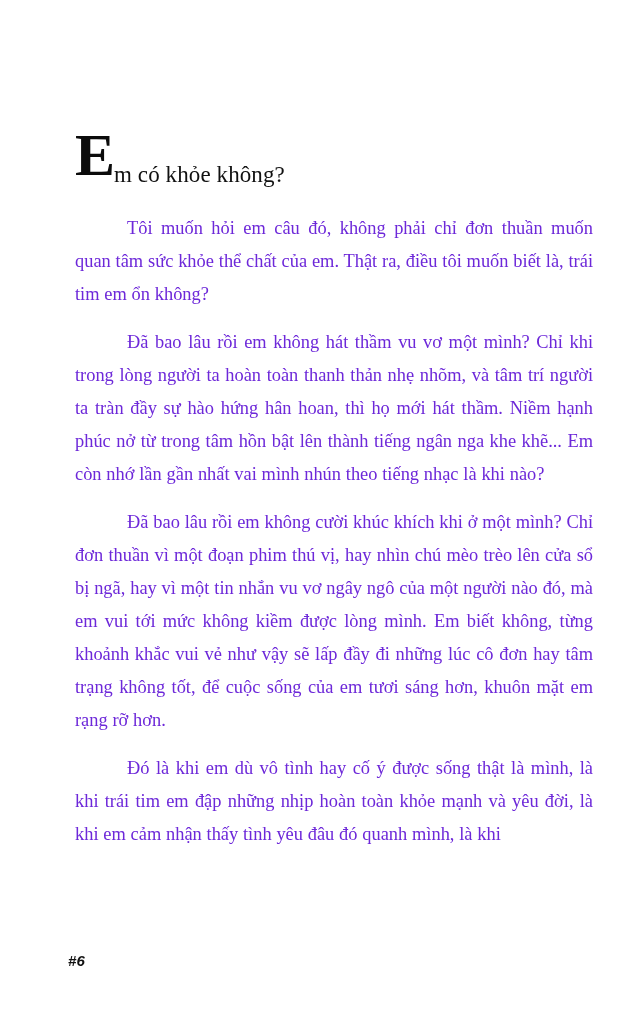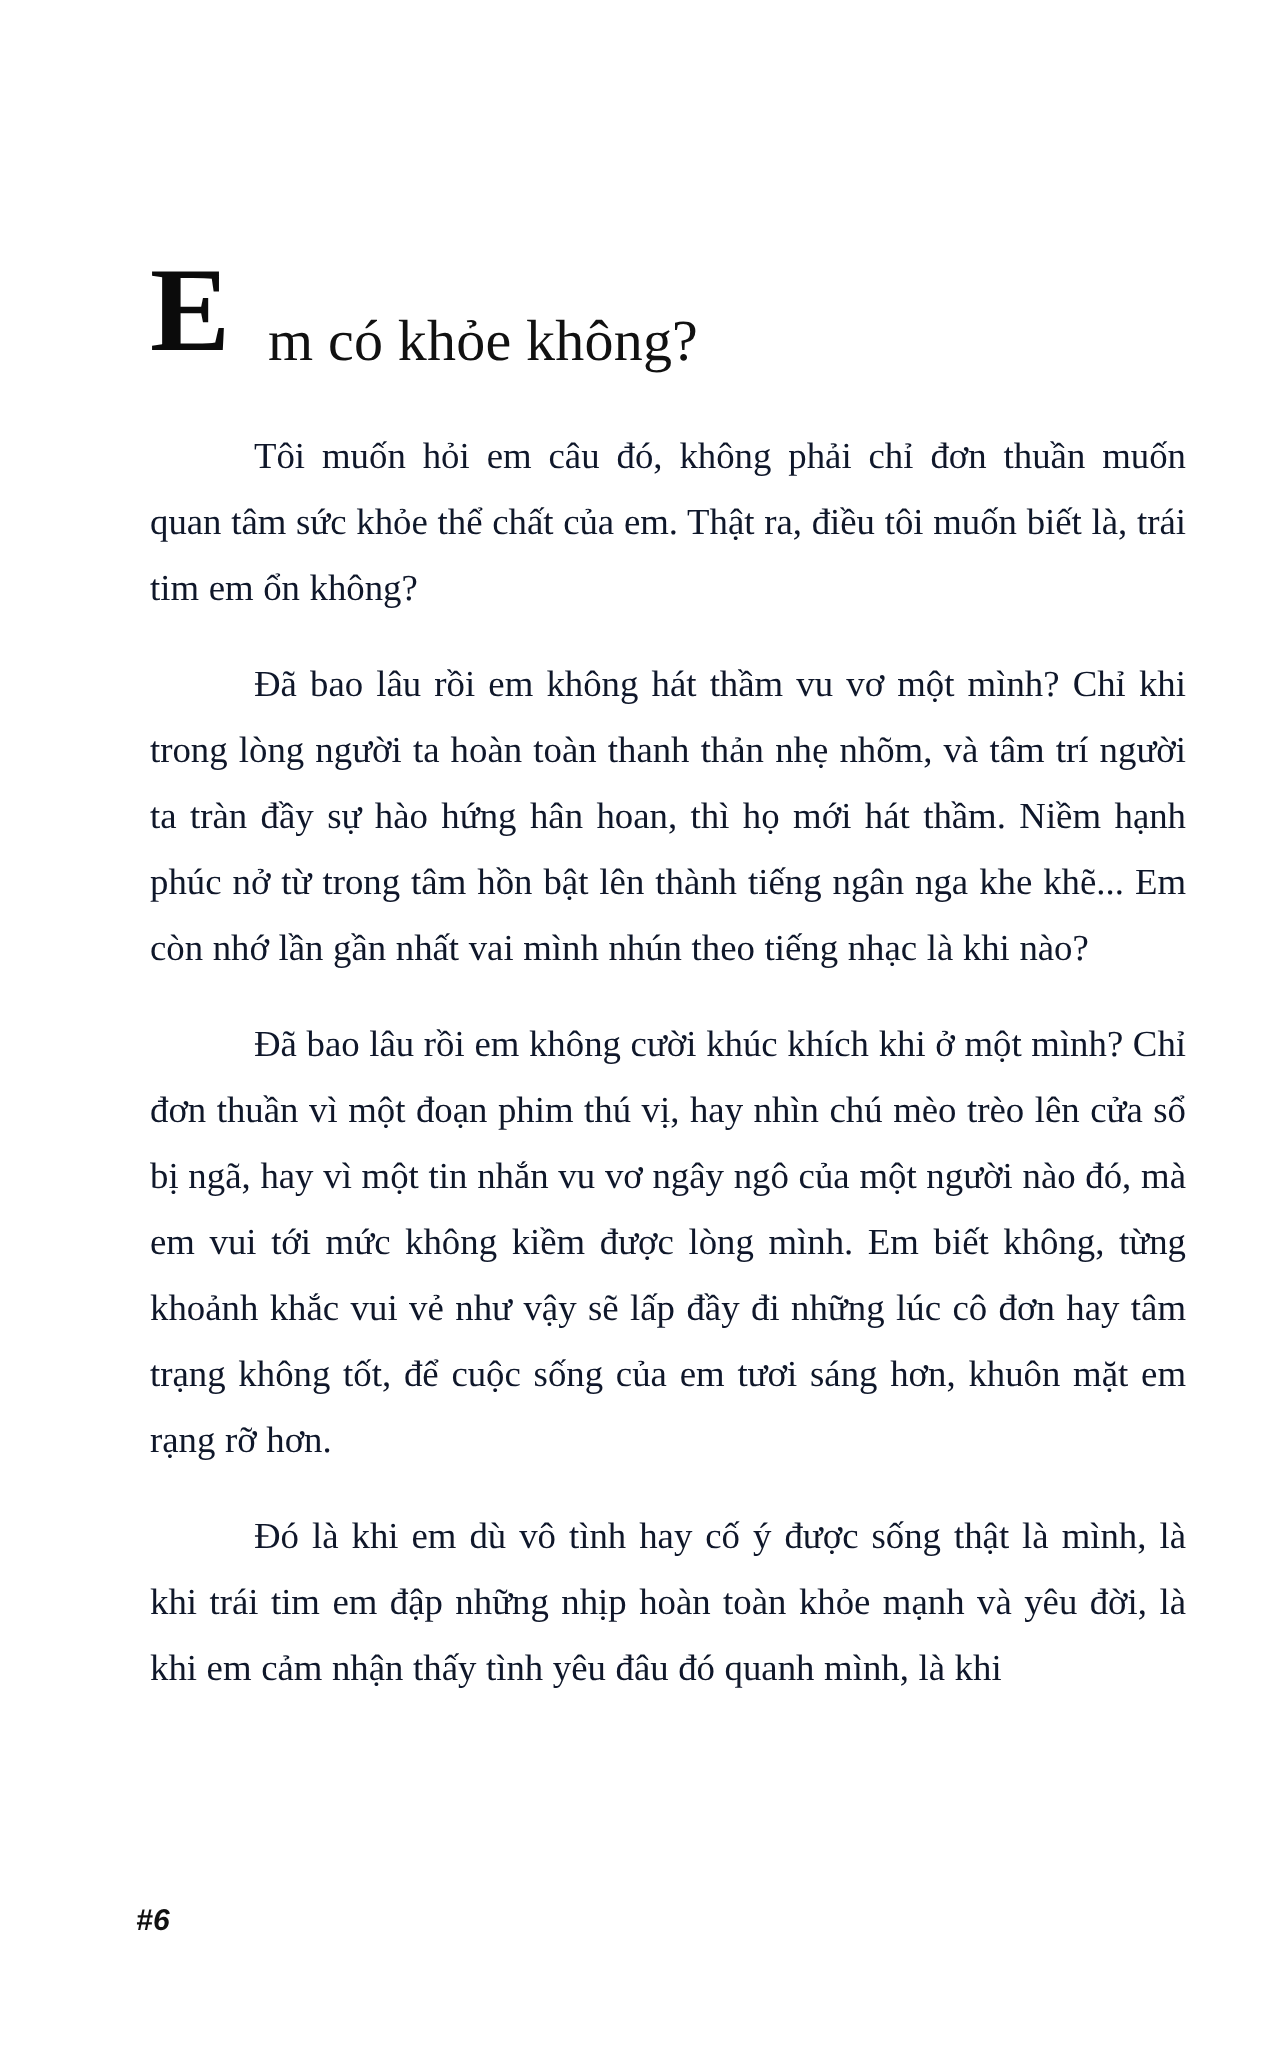--- a/index.html
+++ b/index.html
@@ -50,35 +50,35 @@
     left: 0;
     top: -4px;
     font-size: 60px;
     line-height: 0.92;
     font-weight: bold;
     font-family: "Liberation Serif", "DejaVu Serif", serif;
     color: #0b0b0b;
   }
   .title-rest {
     position: absolute;
-    left: 59px;
+    left: 39px;
     bottom: 8px;
-    font-size: 29px;
+    font-size: 23px;
     color: #111111;
   }
 
   
   .para {
     margin: 0 0 15px 0;
     font-size: 18.4px;
     line-height: 33px;
     text-align: justify;
     text-justify: inter-word;
     text-indent: 52px;
-    color: #0f172a;
+    color: #6d28d9;
     word-spacing: 0.2px;
   }
   .para:last-of-type {
     margin-bottom: 0;
   }
 
   
   .folio {
     position: absolute;
     left: 68px;

